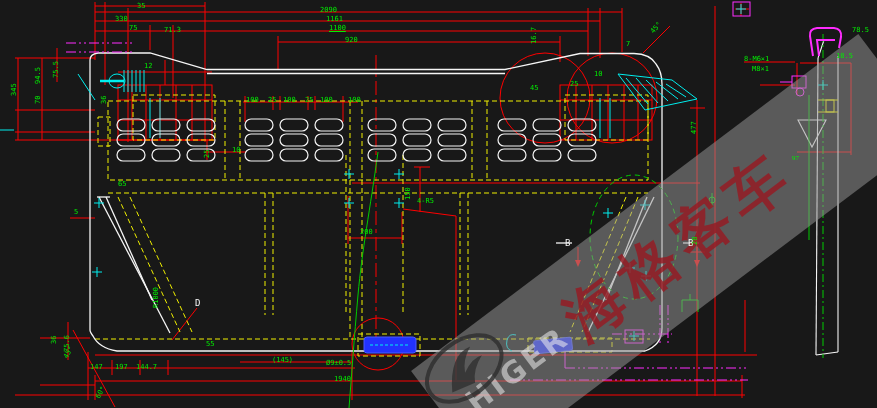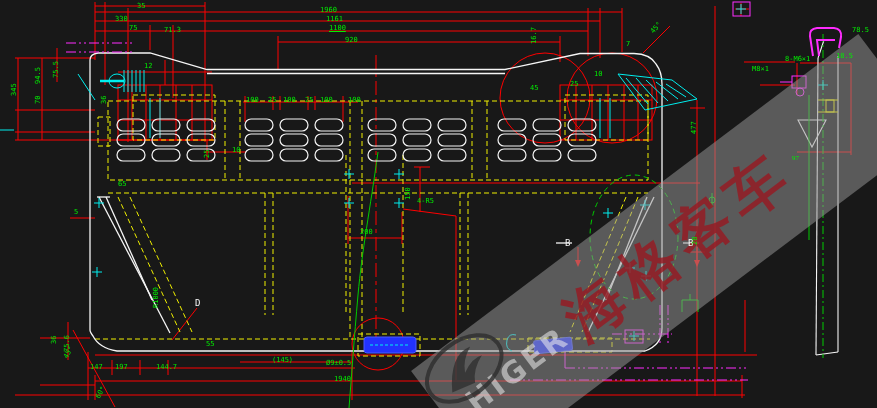--- a/index.html
+++ b/index.html
@@ -353,21 +353,21 @@
     <span class="wm-en">HIGER</span>
   </div>
   <span class="wm-cn">海格客车</span>
 </div>
 
 <div id="ann-layer">
       <span style="left: 137px; top: 2px; text-align: center;">35</span>
       <span style="left: 115px; top: 15px;">330</span>
       <span style="left: 129px; top: 24px;">75</span>
       <span style="left: 164px; top: 26px;">71.3</span>
-      <span style="left: 320px; top: 6px;">1960</span>
+      <span style="left: 320px; top: 6px;">2090</span>
       <span style="left: 326px; top: 15px;">1161</span>
       <span style="left: 329px; top: 24px; text-decoration: underline;">1100</span>
       <span style="left: 345px; top: 36px;">920</span>
       <span style="left: 530px; top: 44px; transform: rotate(-90deg);">16.7</span>
       <span style="left: 649px; top: 30px; transform: rotate(-50deg);">45°</span>
       <span style="left: 626px; top: 40px;">7</span>
       <span style="left: 490px; top: 84px; margin-left: 40px;">45</span>
       <span style="left: 594px; top: 70px;">10</span>
       <span style="left: 570px; top: 80px;">25</span>
       <span style="left: 144px; top: 62px;">12</span>
@@ -394,25 +394,25 @@
       <span style="left: 417px; top: 197px;">4-R5</span>
       <span style="left: 152px; top: 308px; transform: rotate(-90deg);">R1000</span>
       <span style="left: 195px; top: 299px; color: rgb(245, 245, 245); font-size: 9px;">D</span>
       <span style="left: 565px; top: 239px; color: rgb(245, 245, 245); font-size: 9px;">B</span>
       <span style="left: 688px; top: 239px; color: rgb(245, 245, 245); font-size: 9px;">B</span>
       <span style="left: 690px; top: 134px; transform: rotate(-90deg);">477</span>
       <span style="left: 691px; top: 245px; transform: rotate(-90deg);">28</span>
       <span style="left: 852px; top: 26px;">78.5</span>
       <span style="left: 836px; top: 52px; text-align: right;">18.5</span>
       <span style="left: 792px; top: 154px; font-family: Liberation Serif, serif;">97</span>
-      <span style="left: 744px; top: 55px; margin-left: 41px;">8-M6×1</span>
+      <span style="left: 744px; top: 55px;">8-M6×1</span>
       <span style="left: 752px; top: 65px;">M8×1</span>
       <span style="left: 90px; top: 363px;">147</span>
       <span style="left: 115px; top: 363px;">197</span>
-      <span style="left: 156px; top: 363px;">144.7</span>
+      <span style="left: 136px; top: 363px;">144.7</span>
       <span style="left: 272px; top: 356px;">(145)</span>
       <span style="left: 326px; top: 359px;">Ø9±0.5</span>
       <span style="left: 334px; top: 375px;">1940</span>
       <span style="left: 62px; top: 356px; transform: rotate(-60deg);">45°</span>
       <span style="left: 94px; top: 396px; transform: rotate(-60deg);">60°</span>
     </div>
 
 </div>
 
 </body></html>

